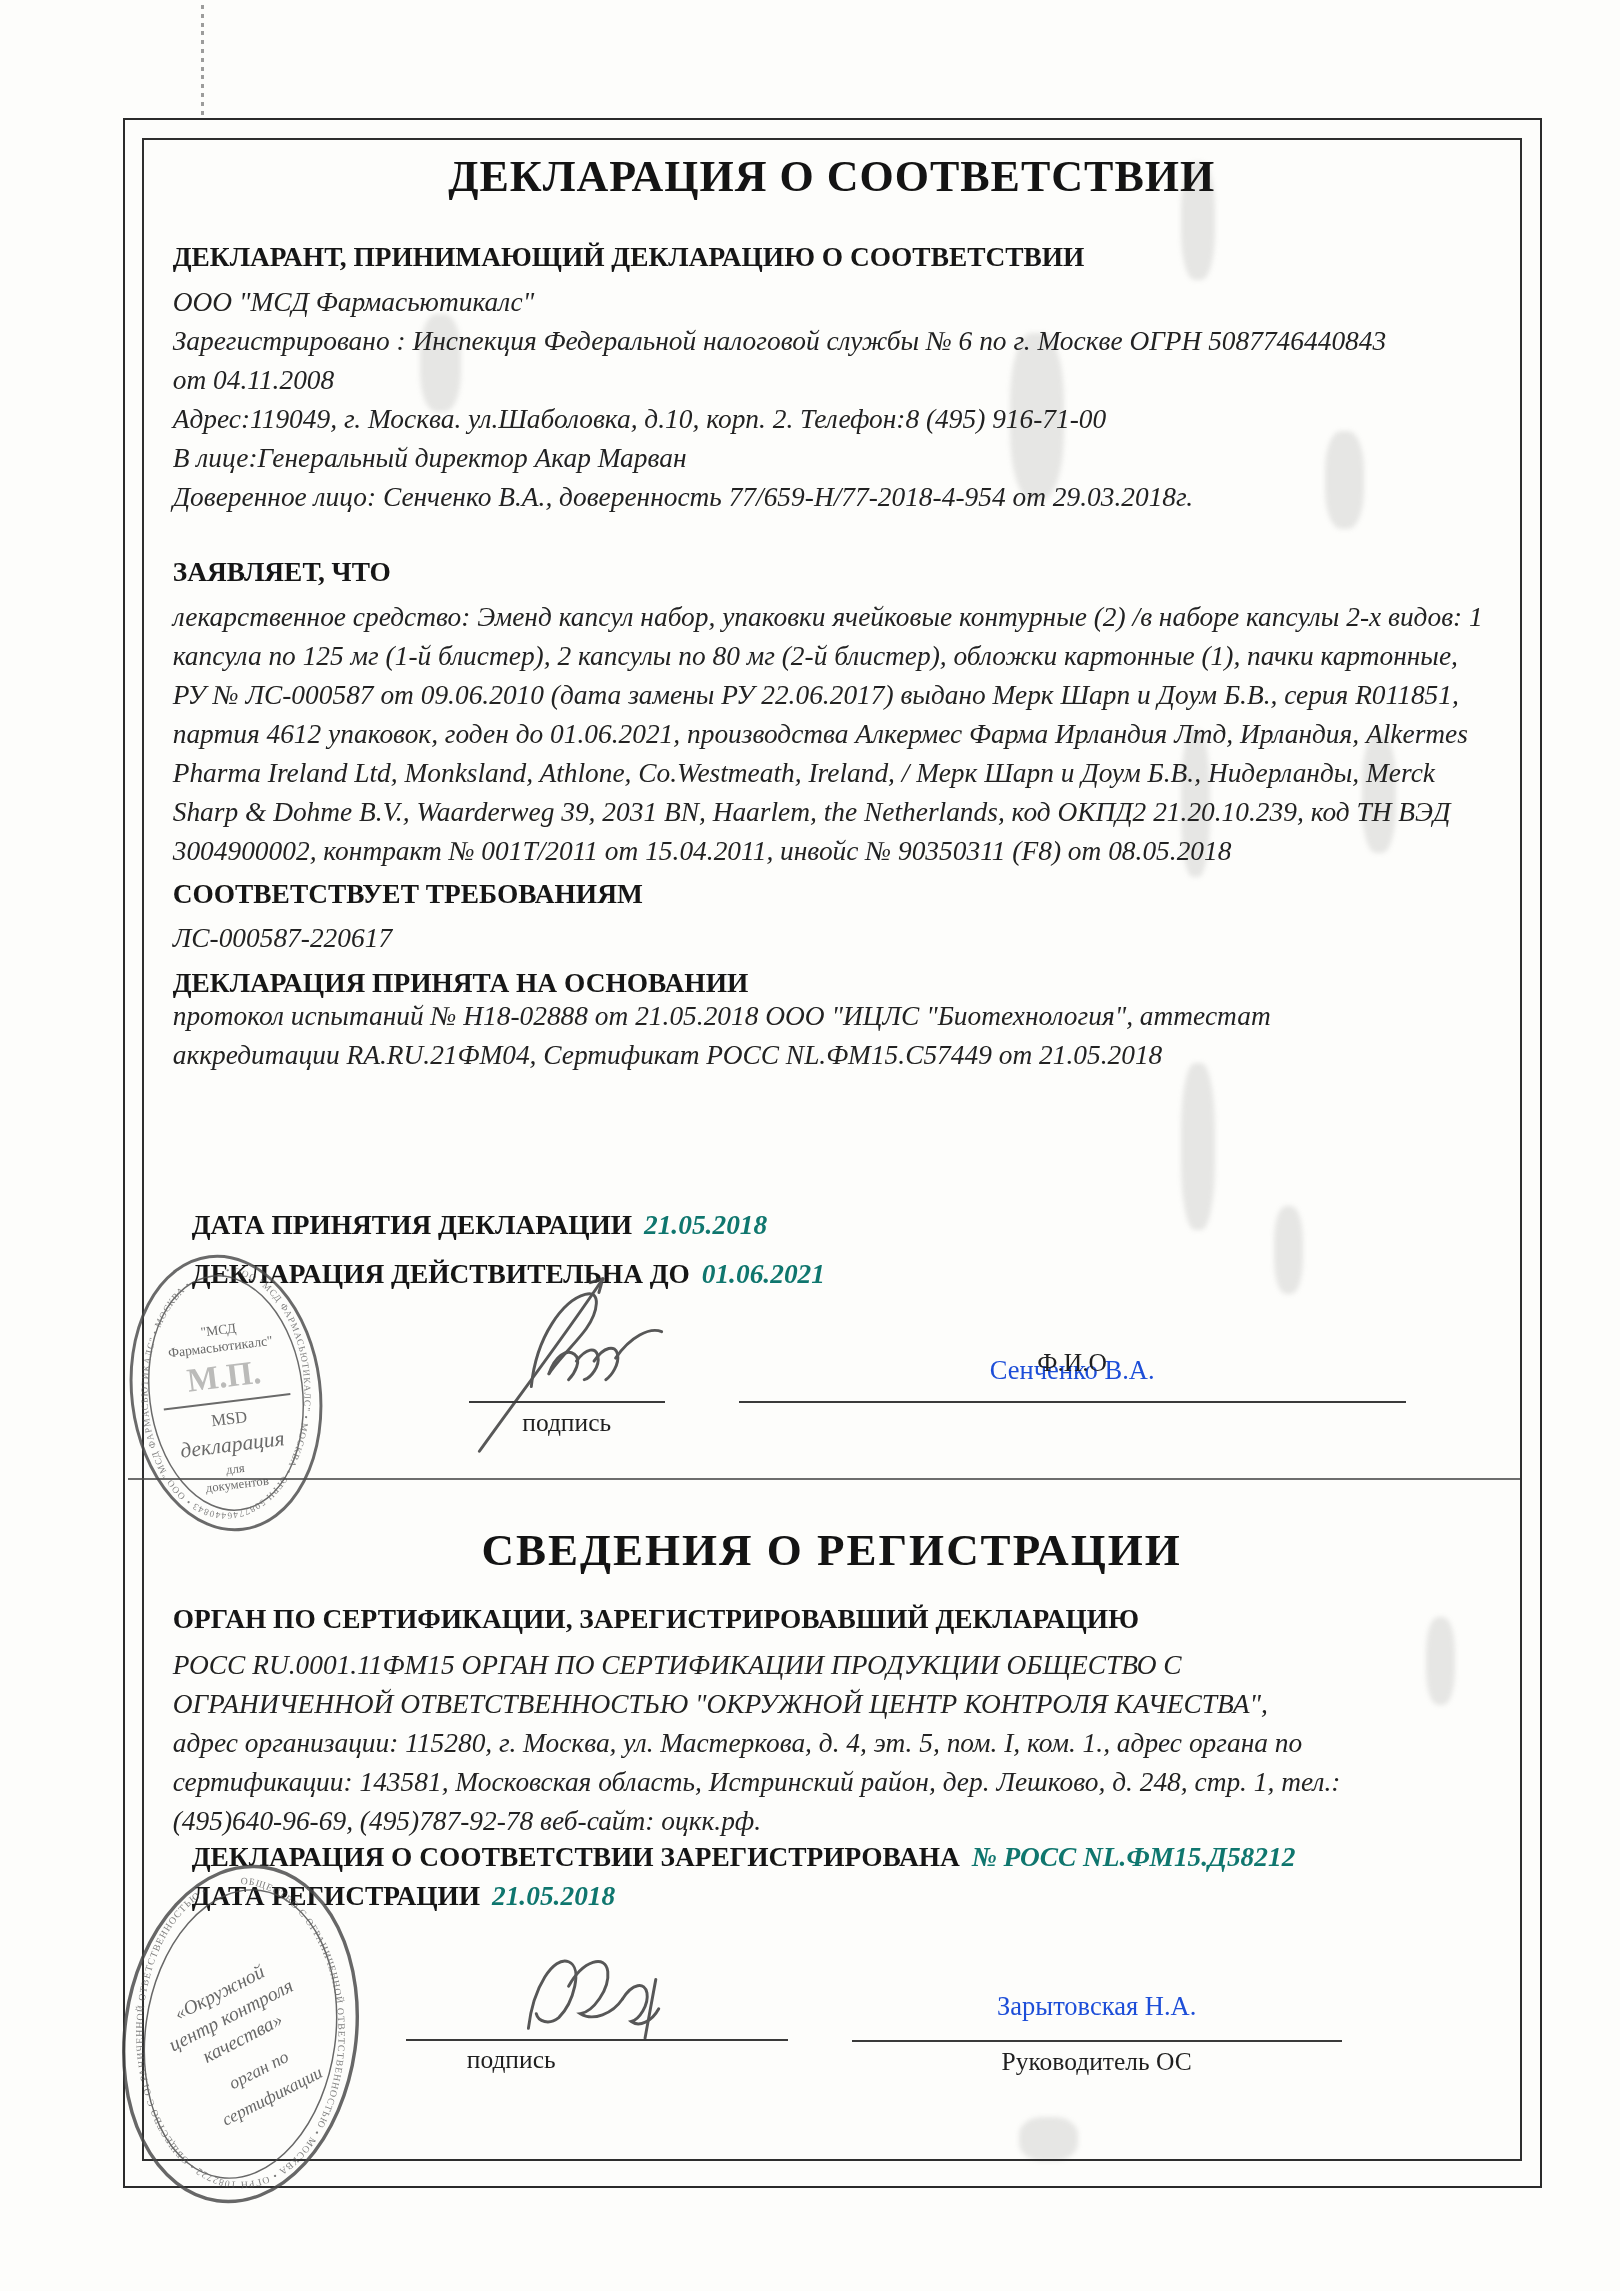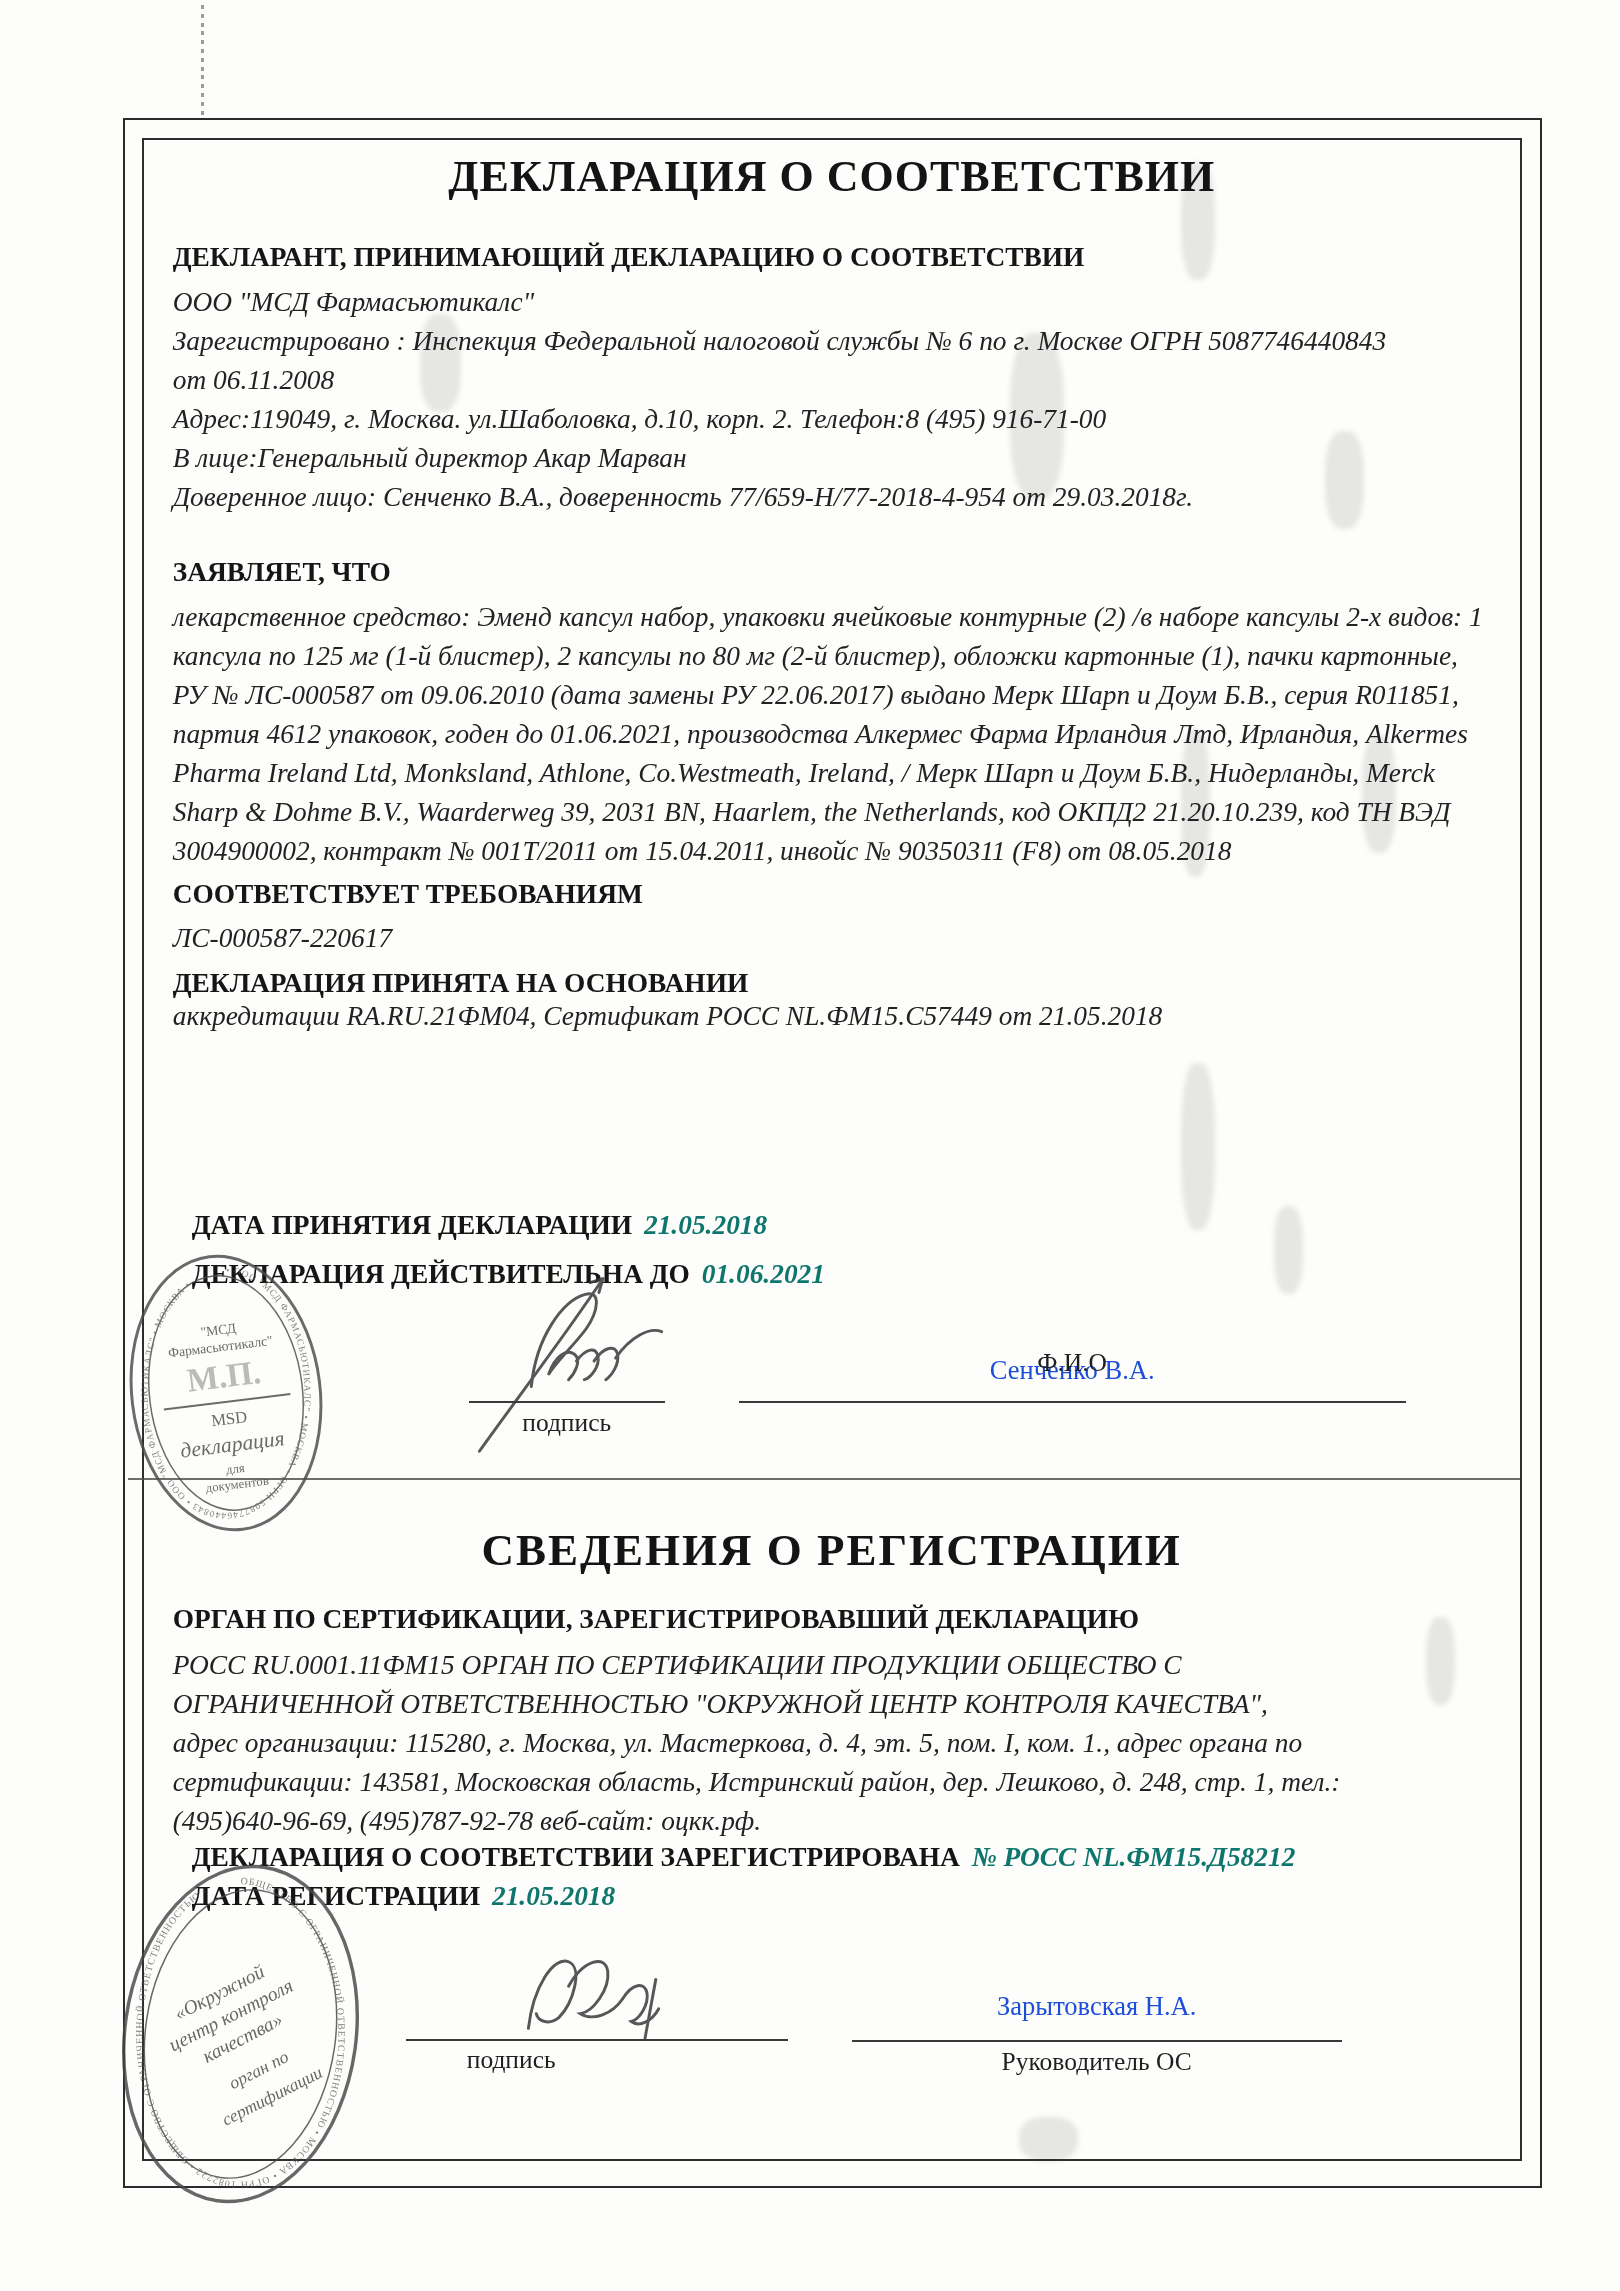--- a/index.html
+++ b/index.html
@@ -67,21 +67,21 @@
 
 <div class="doc-outer">
 <div class="doc-inner">
 
   <div class="abs title" style="top:11.8px;left:0;">ДЕКЛАРАЦИЯ О СООТВЕТСТВИИ</div>
 
   <div class="abs h-bold" style="left:29px;top:102px;">ДЕКЛАРАНТ, ПРИНИМАЮЩИЙ ДЕКЛАРАЦИЮ О СООТВЕТСТВИИ</div>
   <div class="abs it-lines" style="left:29px;top:143px;">
         <div>ООО "МСД Фармасьютикалс"</div>
         <div>Зарегистрировано : Инспекция Федеральной налоговой службы № 6 по г. Москве ОГРН 5087746440843</div>
-        <div>от 06.11.2008</div>
+        <div>от 04.11.2008</div>
         <div>Адрес:119049, г. Москва. ул.Шаболовка, д.10, корп. 2. Телефон:8 (495) 916-71-00</div>
         <div>В лице:Генеральный директор Акар Марван</div>
         <div>Доверенное лицо: Сенченко В.А., доверенность 77/659-Н/77-2018-4-954 от 29.03.2018г.</div>
       </div>
 
   <div class="abs h-bold" style="left:29px;top:417px;">ЗАЯВЛЯЕТ, ЧТО</div>
   <div class="abs it-lines" style="left:29px;top:458px;line-height:40px;">
         <div>лекарственное средство: Эменд капсул набор, упаковки ячейковые контурные (2) /в наборе капсулы 2-х видов: 1</div>
         <div>капсула по 125 мг (1-й блистер), 2 капсулы по 80 мг (2-й блистер), обложки картонные (1), пачки картонные,</div>
         <div>РУ № ЛС-000587 от 09.06.2010 (дата замены РУ 22.06.2017) выдано Мерк Шарп и Доум Б.В., серия R011851,</div>
@@ -89,20 +89,21 @@
         <div>Pharma Ireland Ltd, Monksland, Athlone, Co.Westmeath, Ireland, / Мерк Шарп и Доум Б.В., Нидерланды, Merck</div>
         <div>Sharp &amp; Dohme B.V., Waarderweg 39, 2031 BN, Haarlem, the Netherlands, код ОКПД2 21.20.10.239, код ТН ВЭД</div>
         <div>3004900002, контракт № 001Т/2011 от 15.04.2011, инвойс № 90350311 (F8) от 08.05.2018</div>
       </div>
 
   <div class="abs h-bold" style="left:29px;top:739px;">СООТВЕТСТВУЕТ ТРЕБОВАНИЯМ</div>
   <div class="abs it" style="left:29px;top:779px;">ЛС-000587-220617</div>
 
   <div class="abs h-bold" style="left:29px;top:816px;margin-top:12px;">ДЕКЛАРАЦИЯ ПРИНЯТА НА ОСНОВАНИИ</div>
   <div class="abs it-lines" style="left:29px;top:857px;">
+        <div>протокол испытаний № Н18-02888 от 21.05.2018 ООО "ИЦЛС "Биотехнология", аттестат</div>
         <div>аккредитации RA.RU.21ФМ04, Сертификат РОСС NL.ФМ15.С57449 от 21.05.2018</div>
       </div>
 
   <div class="abs label-row" style="left:29px;top:1070px;">
     <span class="lbl">ДАТА ПРИНЯТИЯ ДЕКЛАРАЦИИ</span><span class="val">21.05.2018</span>
   </div>
   <div class="abs label-row" style="left:29px;top:1119px;">
     <span class="lbl">ДЕКЛАРАЦИЯ ДЕЙСТВИТЕЛЬНА ДО</span><span class="val">01.06.2021</span>
   </div>
 

